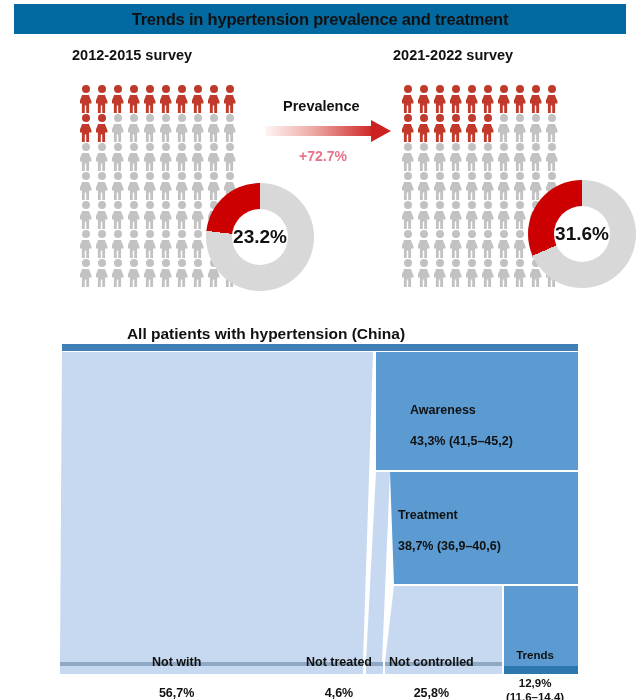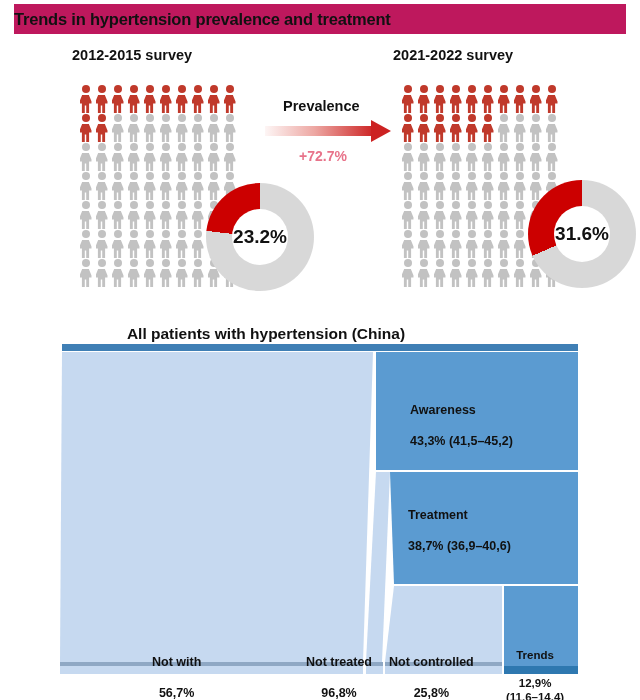--- a/index.html
+++ b/index.html
@@ -7,22 +7,22 @@
     width: 640px; height: 700px;
     background: #ffffff;
     font-family: "Liberation Sans", sans-serif;
     overflow: hidden;
   }
   #root { position: relative; width: 640px; height: 700px; }
 
   
   .banner {
     position: absolute; left: 14px; top: 4px; width: 612px; height: 30px;
-    background: #be185d;
-    display: flex; align-items: center; justify-content: flex-start;
+    background: #0369a1;
+    display: flex; align-items: center; justify-content: center;
   }
   .banner-title {
     font-size: 16.5px; font-weight: bold; color: #111111;
     letter-spacing: -0.2px; white-space: nowrap;
   }
 
   
   .survey-label {
     position: absolute; font-size: 14.5px; font-weight: bold; color: #111;
     white-space: nowrap;
@@ -103,21 +103,21 @@
 
   .flow-label {
     position: absolute; font-weight: bold; color: #111;
     line-height: 1.22; white-space: pre-line;
   }
   .flow-label.fs13 { font-size: 12.5px; }
   .flow-label.fs12 { font-size: 11.5px; }
   .flow-label.ctr  { text-align: center; }
 
   #lbl-awareness   { left: 410px; top: 388px; }
-  #lbl-treatment   { left: 408px; top: 493px; }
+  #lbl-treatment   { left: 398px; top: 493px; }
   #lbl-notaware    { left: 152px; top: 640px; text-align: center; }
   #lbl-nottreated  { left: 306px; top: 640px; text-align: center; }
   #lbl-notcontrol  { left: 389px; top: 640px; text-align: center; }
   #lbl-control     { left: 506px; top: 634px; text-align: center; }
 </style>
 </head>
 <body>
 
 <div id="root">
 
@@ -743,21 +743,21 @@
   <div class="flow-label fs13" id="lbl-treatment">
     <div>Treatment</div>
     <div>38,7% (36,9–40,6)</div>
   </div>
   <div class="flow-label fs13" id="lbl-notaware">
     <div>Not with</div>
     <div>56,7%</div>
   </div>
   <div class="flow-label fs13" id="lbl-nottreated">
     <div>Not treated</div>
-    <div>96,8%</div>
+    <div>4,6%</div>
   </div>
   <div class="flow-label fs13" id="lbl-notcontrol">
     <div>Not controlled</div>
     <div>25,8%</div>
   </div>
   <div class="flow-label fs12 ctr" id="lbl-control">
     <div>Trends</div>
     <div>12,9%
 (11.6–14.4)</div>
   </div>

